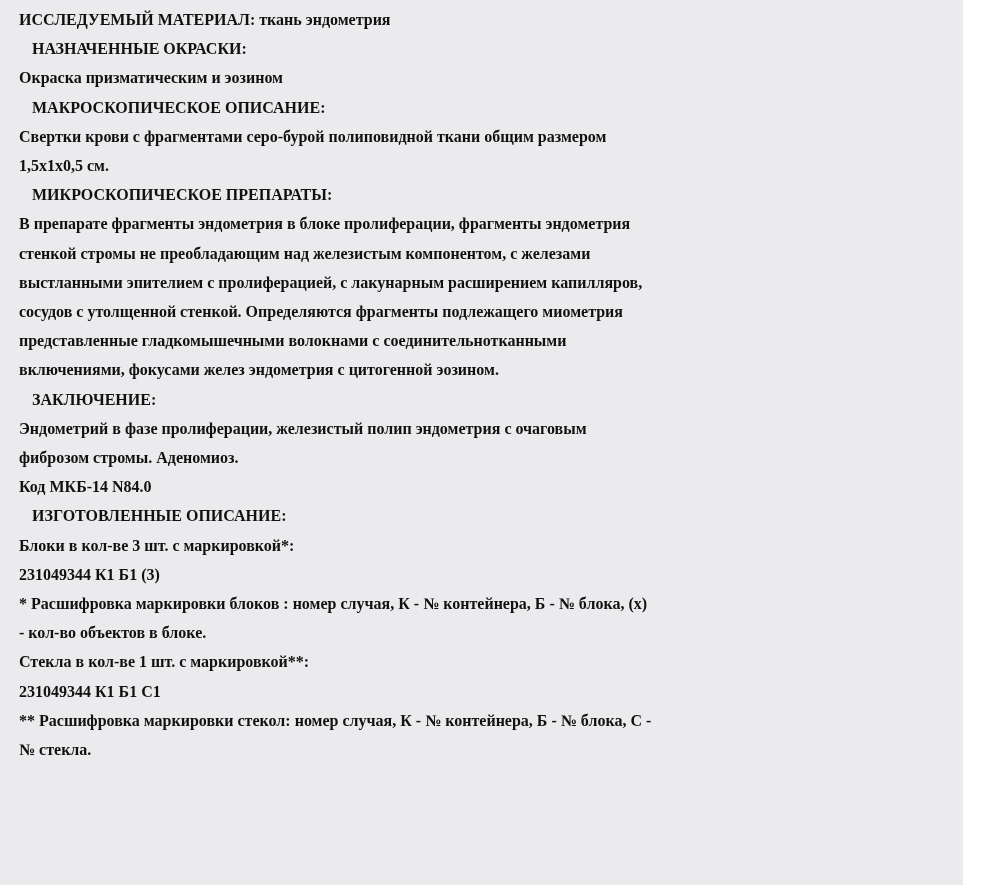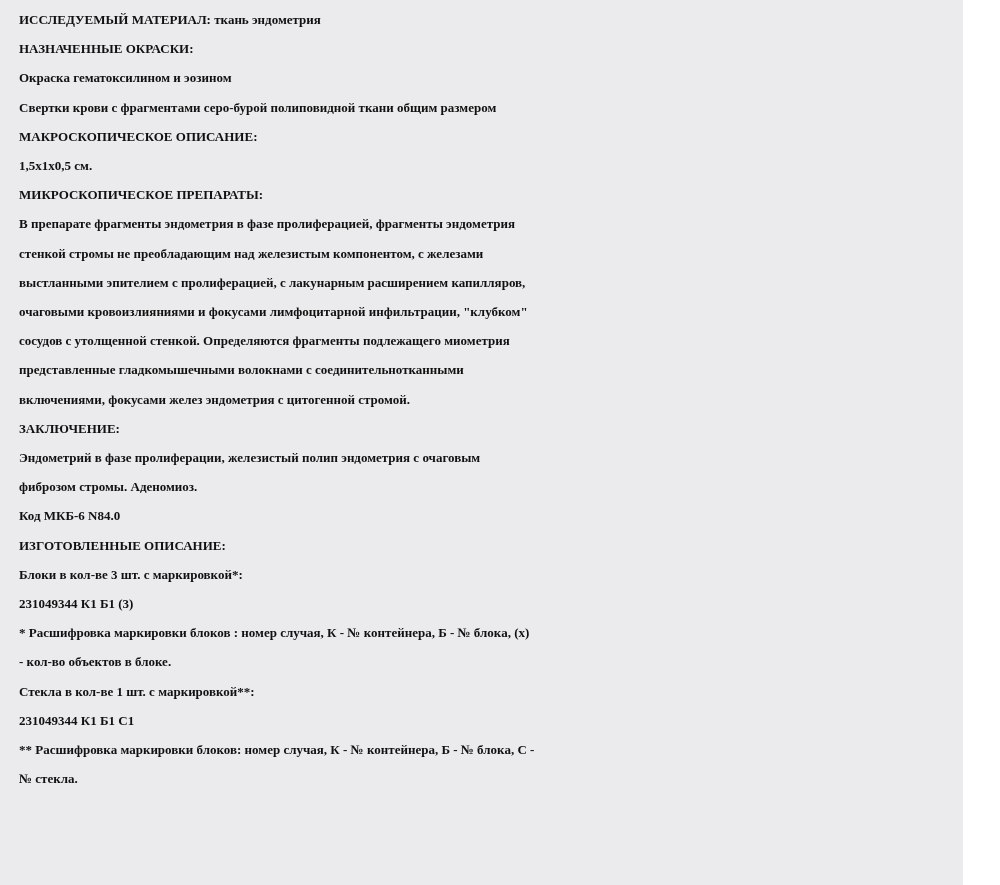--- a/index.html
+++ b/index.html
@@ -19,66 +19,66 @@
       background: #ebebed;
       overflow: hidden;
     }
     .report {
       position: absolute;
       left: 19px;
       top: 5px;
       width: 945px;
       font-family: "Liberation Serif", "DejaVu Serif", serif;
       font-weight: bold;
-      font-size: 13px;
+      font-size: 16px;
       line-height: 29.2px;
       color: #111111;
       letter-spacing: 0px;
     }
     .line {
       display: block;
       white-space: nowrap;
     }
     .heading {
       text-transform: none;
+      margin-left: 13px;
     }
   </style>
 </head>
 <body>
 
 <div class="panel">
   <div class="report">
 
     <div class="line"><span>ИССЛЕДУЕМЫЙ МАТЕРИАЛ:</span><span> ткань эндометрия</span></div>
 
     <div class="line heading">НАЗНАЧЕННЫЕ ОКРАСКИ:</div>
-    <div class="line">Окраска гематоксилином и эозином</div>
+    <div class="line">Окраска призматическим и эозином</div>
 
+    <div class="line heading">МАКРОСКОПИЧЕСКОЕ ОПИСАНИЕ:</div>
     <div class="line">Свертки крови с фрагментами серо-бурой полиповидной ткани общим размером</div>
-    <div class="line heading">МАКРОСКОПИЧЕСКОЕ ОПИСАНИЕ:</div>
     <div class="line">1,5x1x0,5 см.</div>
 
     <div class="line heading">МИКРОСКОПИЧЕСКОЕ ПРЕПАРАТЫ:</div>
-    <div class="line">В препарате фрагменты эндометрия в фазе пролиферацией, фрагменты эндометрия</div>
+    <div class="line">В препарате фрагменты эндометрия в блоке пролиферации, фрагменты эндометрия</div>
     <div class="line">стенкой стромы не преобладающим над железистым компонентом, с железами</div>
     <div class="line">выстланными эпителием с пролиферацией, с лакунарным расширением капилляров,</div>
-    <div class="line">очаговыми кровоизлияниями и фокусами лимфоцитарной инфильтрации, "клубком"</div>
     <div class="line">сосудов с утолщенной стенкой. Определяются фрагменты подлежащего миометрия</div>
     <div class="line">представленные гладкомышечными волокнами с соединительнотканными</div>
-    <div class="line">включениями, фокусами желез эндометрия с цитогенной стромой.</div>
+    <div class="line">включениями, фокусами желез эндометрия с цитогенной эозином.</div>
 
     <div class="line heading">ЗАКЛЮЧЕНИЕ:</div>
     <div class="line">Эндометрий в фазе пролиферации, железистый полип эндометрия с очаговым</div>
     <div class="line">фиброзом стромы. Аденомиоз.</div>
-    <div class="line">Код МКБ-6 N84.0</div>
+    <div class="line">Код МКБ-14 N84.0</div>
 
     <div class="line heading">ИЗГОТОВЛЕННЫЕ ОПИСАНИЕ:</div>
     <div class="line">Блоки в кол-ве 3 шт. с маркировкой*:</div>
     <div class="line">231049344 К1 Б1 (3)</div>
     <div class="line">* Расшифровка маркировки блоков : номер случая, К - № контейнера, Б - № блока, (x)</div>
     <div class="line">- кол-во объектов в блоке.</div>
     <div class="line">Стекла в кол-ве 1 шт. с маркировкой**:</div>
     <div class="line">231049344 К1 Б1 С1</div>
-    <div class="line">** Расшифровка маркировки блоков: номер случая, К - № контейнера, Б - № блока, С -</div>
+    <div class="line">** Расшифровка маркировки стекол: номер случая, К - № контейнера, Б - № блока, С -</div>
     <div class="line">№ стекла.</div>
 
   </div>
 </div>
 
 </body></html>

